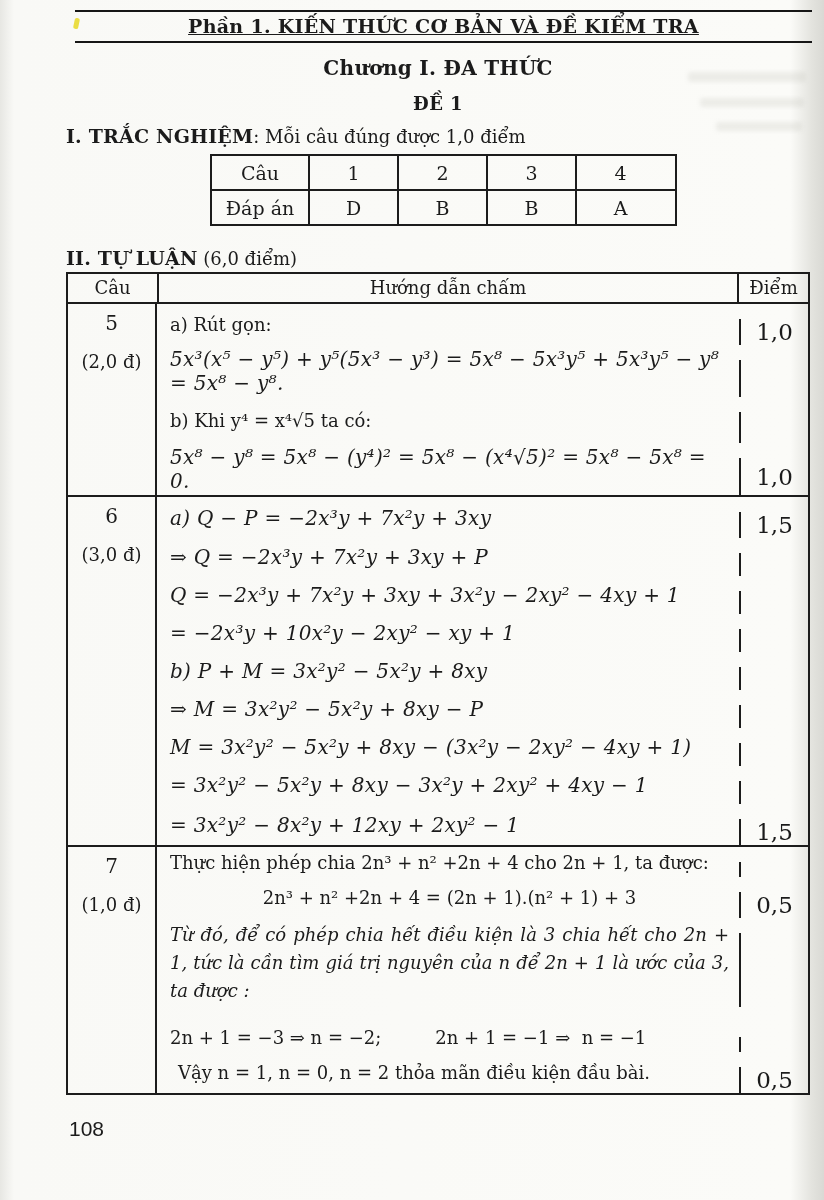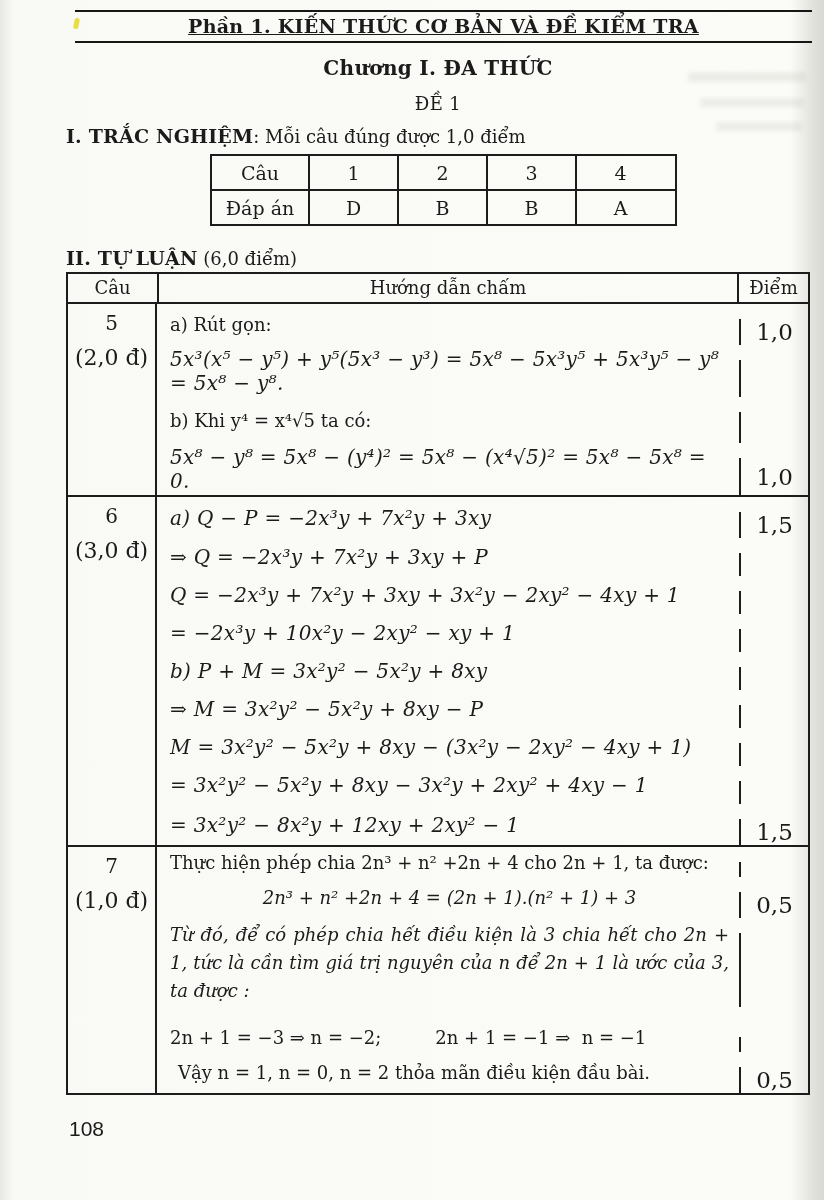--- a/index.html
+++ b/index.html
@@ -28,21 +28,21 @@
   .band{
     margin:10px -2px 0 9px;
     border-top:2px solid #161616;
     border-bottom:2px solid #161616;
     padding:3px 0 4px 0;
     text-align:center;
     text-decoration:underline;
   }
   .band h2{margin:0;font-size:19px;font-weight:bold;letter-spacing:.3px;}
   .chapter{margin:13px 0 8px 0;text-align:center;font-size:20px;font-weight:bold;letter-spacing:.3px;}
-  .exam{margin:13px 0 0 0;text-align:center;font-size:18px;font-weight:normal;letter-spacing:.4px;}
+  .exam{margin:13px 0 0 0;text-align:center;font-size:18px;font-weight:bold;letter-spacing:.4px;}
 
   .section-line{margin:11px 0 0 0;font-size:18px;}
   .section-line b{font-size:19px;letter-spacing:.2px;}
 
   
   .mcq{margin:7px 0 0 144px;width:463px;border:2px solid #1c1c1c;}
   .mrow{display:flex;}
   .mrow + .mrow{border-top:2px solid #1c1c1c;}
   .mcell{
     flex:0 0 89px;height:33px;display:flex;align-items:center;justify-content:center;
@@ -57,21 +57,21 @@
   .ehead{display:grid;grid-template-columns:89px 1fr 69px;border-bottom:2px solid #1c1c1c;}
   .ehead .hc{padding:3px 0 4px 0;text-align:center;font-size:18px;}
   .ehead .hc.mid{border-left:2px solid #1c1c1c;border-right:2px solid #1c1c1c;}
   .erow{display:grid;grid-template-columns:89px 1fr 69px;}
   .erow + .erow{border-top:2px solid #1c1c1c;}
   .qcell{
     grid-column:1;border-right:2px solid #1c1c1c;
     text-align:center;padding-top:7px;box-sizing:border-box;
   }
   .qnum{font-size:20px;}
-  .qpts{font-size:22px;margin-top:10px;}
+  .qpts{font-size:18px;margin-top:16px;}
   .lcell{
     grid-column:2;display:flex;align-items:center;
     padding:2px 10px 2px 13px;min-height:30px;font-size:18px;box-sizing:border-box;
   }
   .lcell.math{font-style:italic;font-size:20px;min-height:38px;letter-spacing:.3px;}
   .lcell.tall{min-height:46px;}
   .lcell.center{justify-content:center;min-height:32px;}
   .lcell.para{display:block;text-align:justify;line-height:28px;padding-top:3px;min-height:84px;}
   .lcell.cols{white-space:pre-wrap;}
   .scell{
@@ -164,21 +164,21 @@
           <div class="lcell math" style="grid-row: 9;">= 3x²y² − 8x²y + 12xy + 2xy² − 1</div>
           <div class="scell" style="grid-row: 9;">1,5</div>
         </div>
         <div class="erow">
           <div class="qcell" style="grid-row: 1 / span 6;">
             <div class="qnum">7</div>
             <div class="qpts">(1,0 đ)</div>
           </div>
           <div class="lcell text" style="grid-row: 1;">Thực hiện phép chia 2n³ + n² +2n + 4 cho 2n + 1, ta được:</div>
           <div class="scell" style="grid-row: 1;"></div>
-          <div class="lcell text center" style="grid-row: 2; font-style: italic;">2n³ + n² +2n + 4 = (2n + 1).(n² + 1) + 3</div>
+          <div class="lcell text center" style="grid-row: 2;">2n³ + n² +2n + 4 = (2n + 1).(n² + 1) + 3</div>
           <div class="scell" style="grid-row: 2;">0,5</div>
           <div class="lcell para" style="grid-row: 3; font-style: italic;">Từ đó, để có phép chia hết điều kiện là 3 chia hết cho 2n + 1, tức là cần tìm giá trị nguyên của n để 2n + 1 là ước của 3, ta được :</div>
           <div class="scell" style="grid-row: 3;"></div>
           <div class="scell" style="grid-row: 4;"></div>
           <div class="lcell text cols" style="grid-row: 5;">2n + 1 = −3 ⇒ n = −2;   2n + 1 = −1 ⇒  n = −1</div>
           <div class="scell" style="grid-row: 5;"></div>
           <div class="lcell text" style="grid-row: 6; padding-left: 21px;">Vậy n =  1, n = 0, n = 2 thỏa mãn điều kiện đầu bài.</div>
           <div class="scell" style="grid-row: 6;">0,5</div>
         </div>
       </div>

